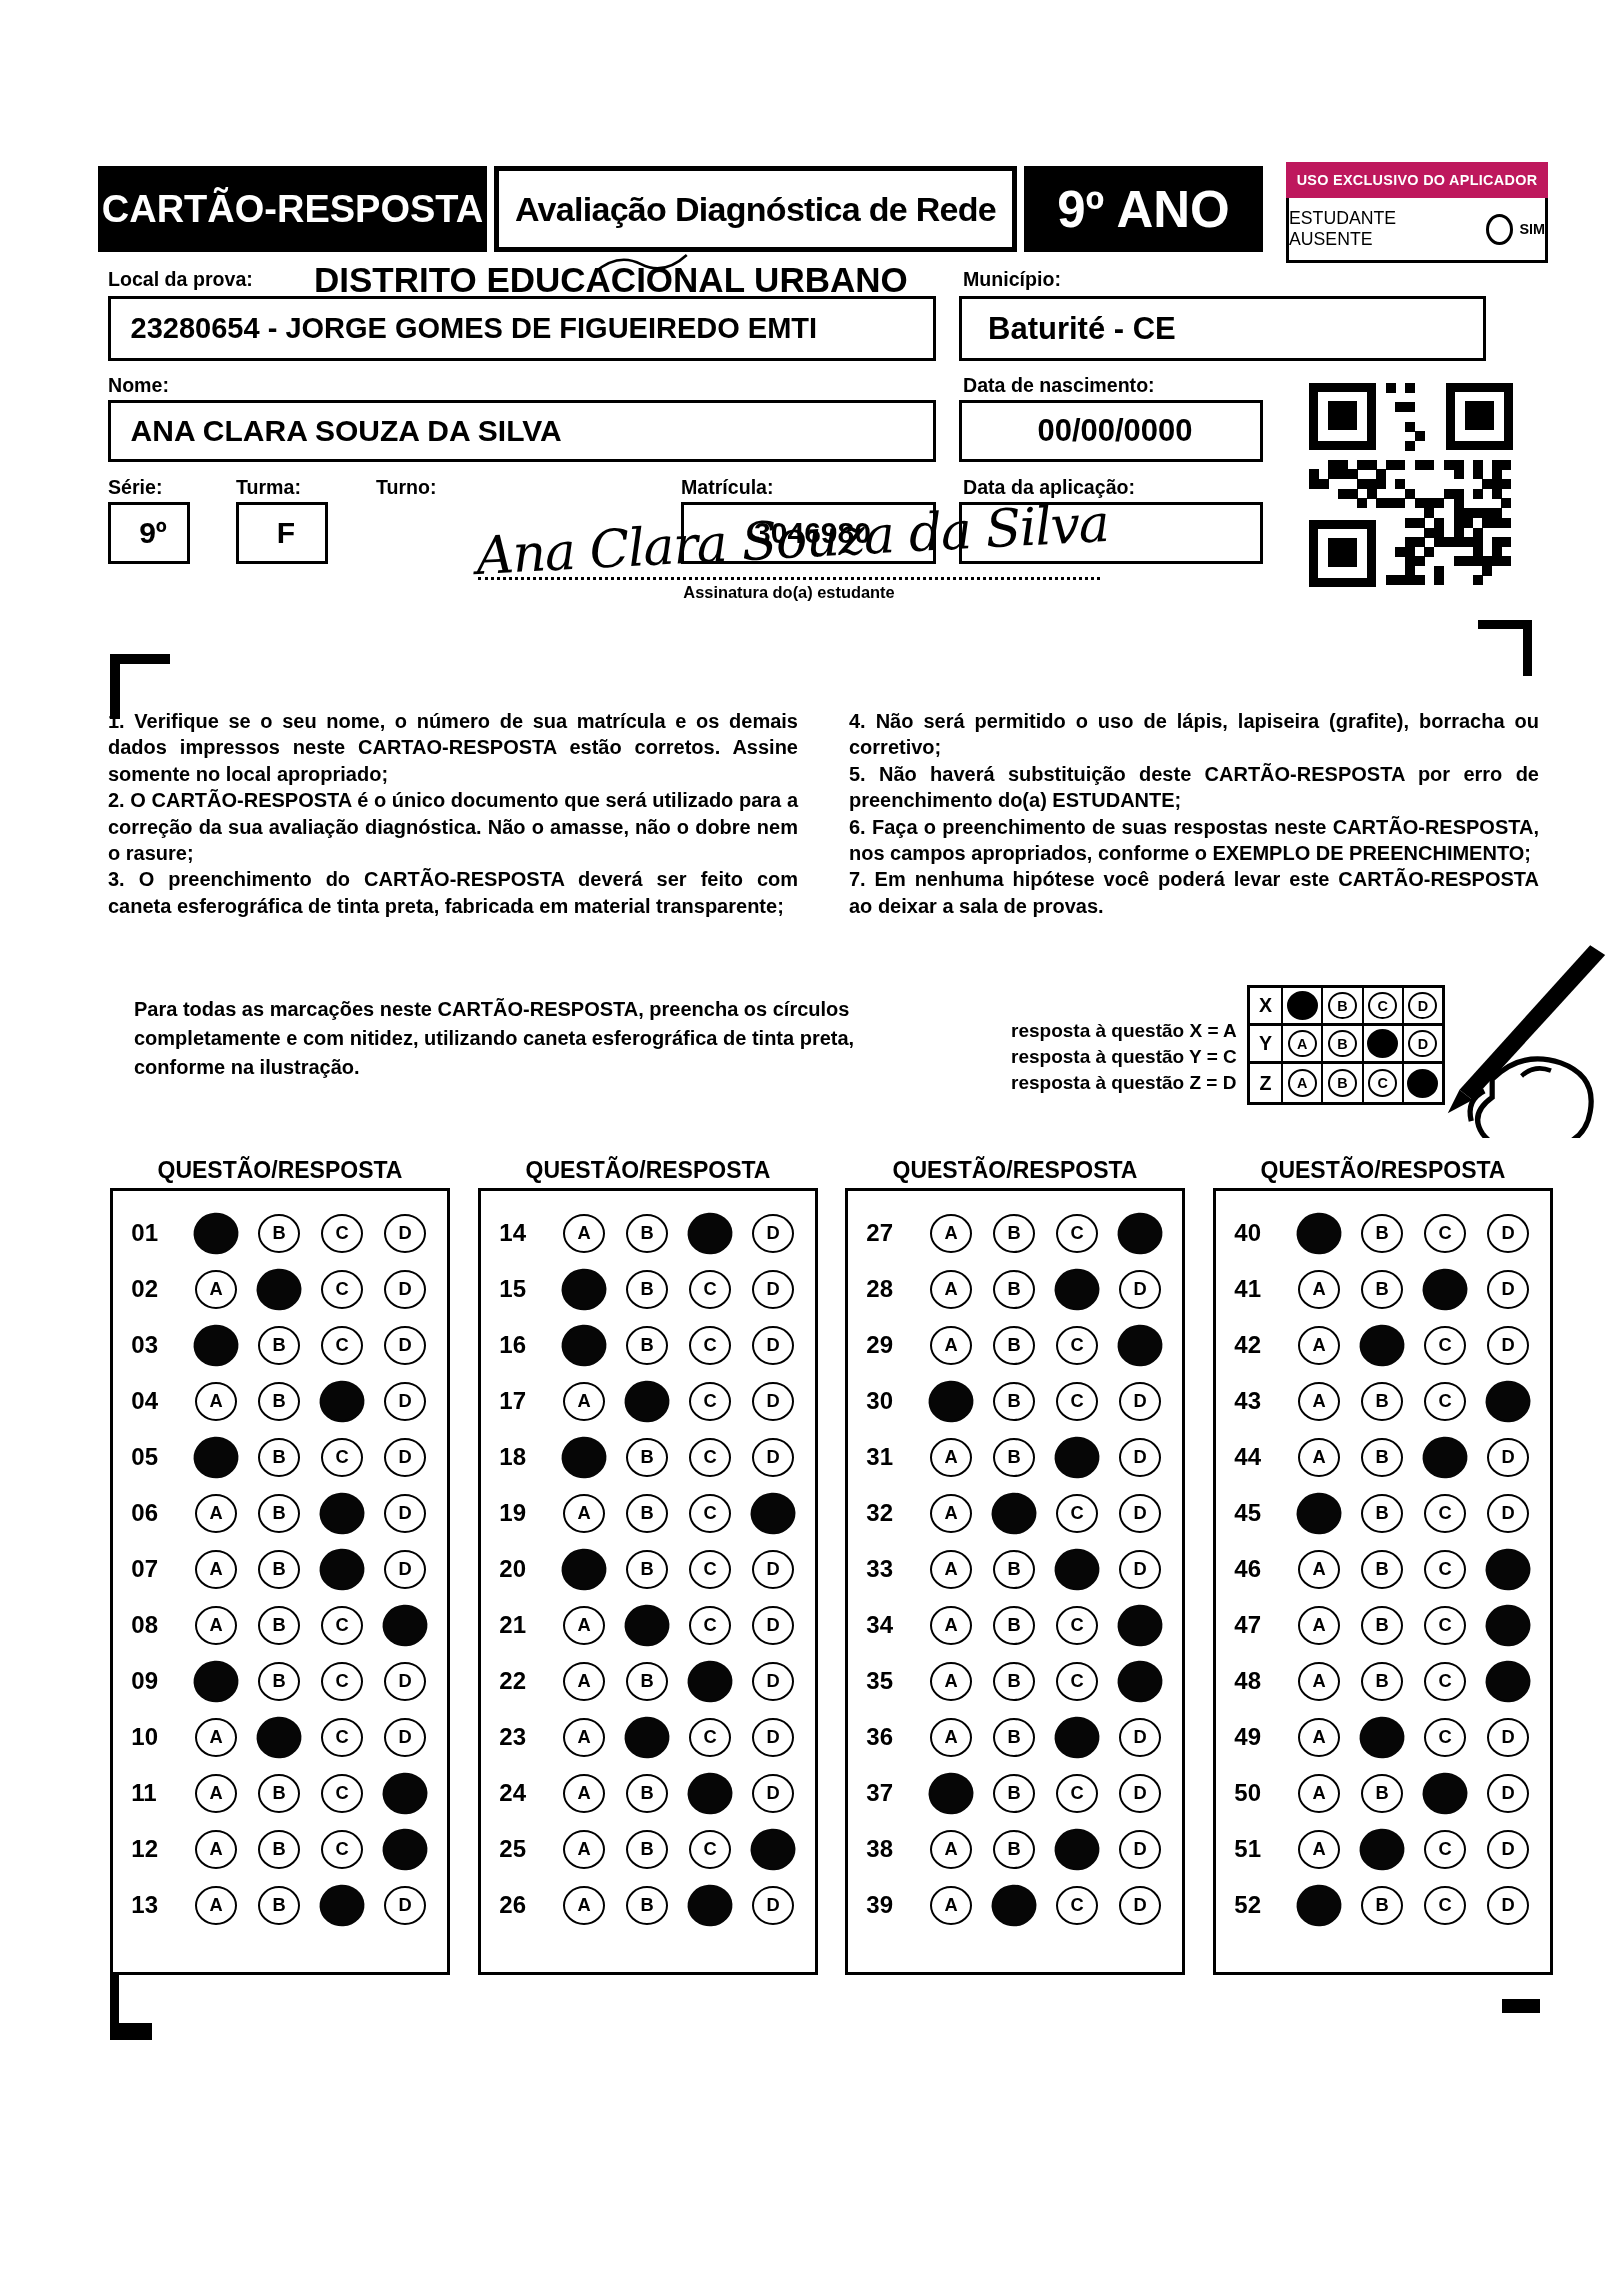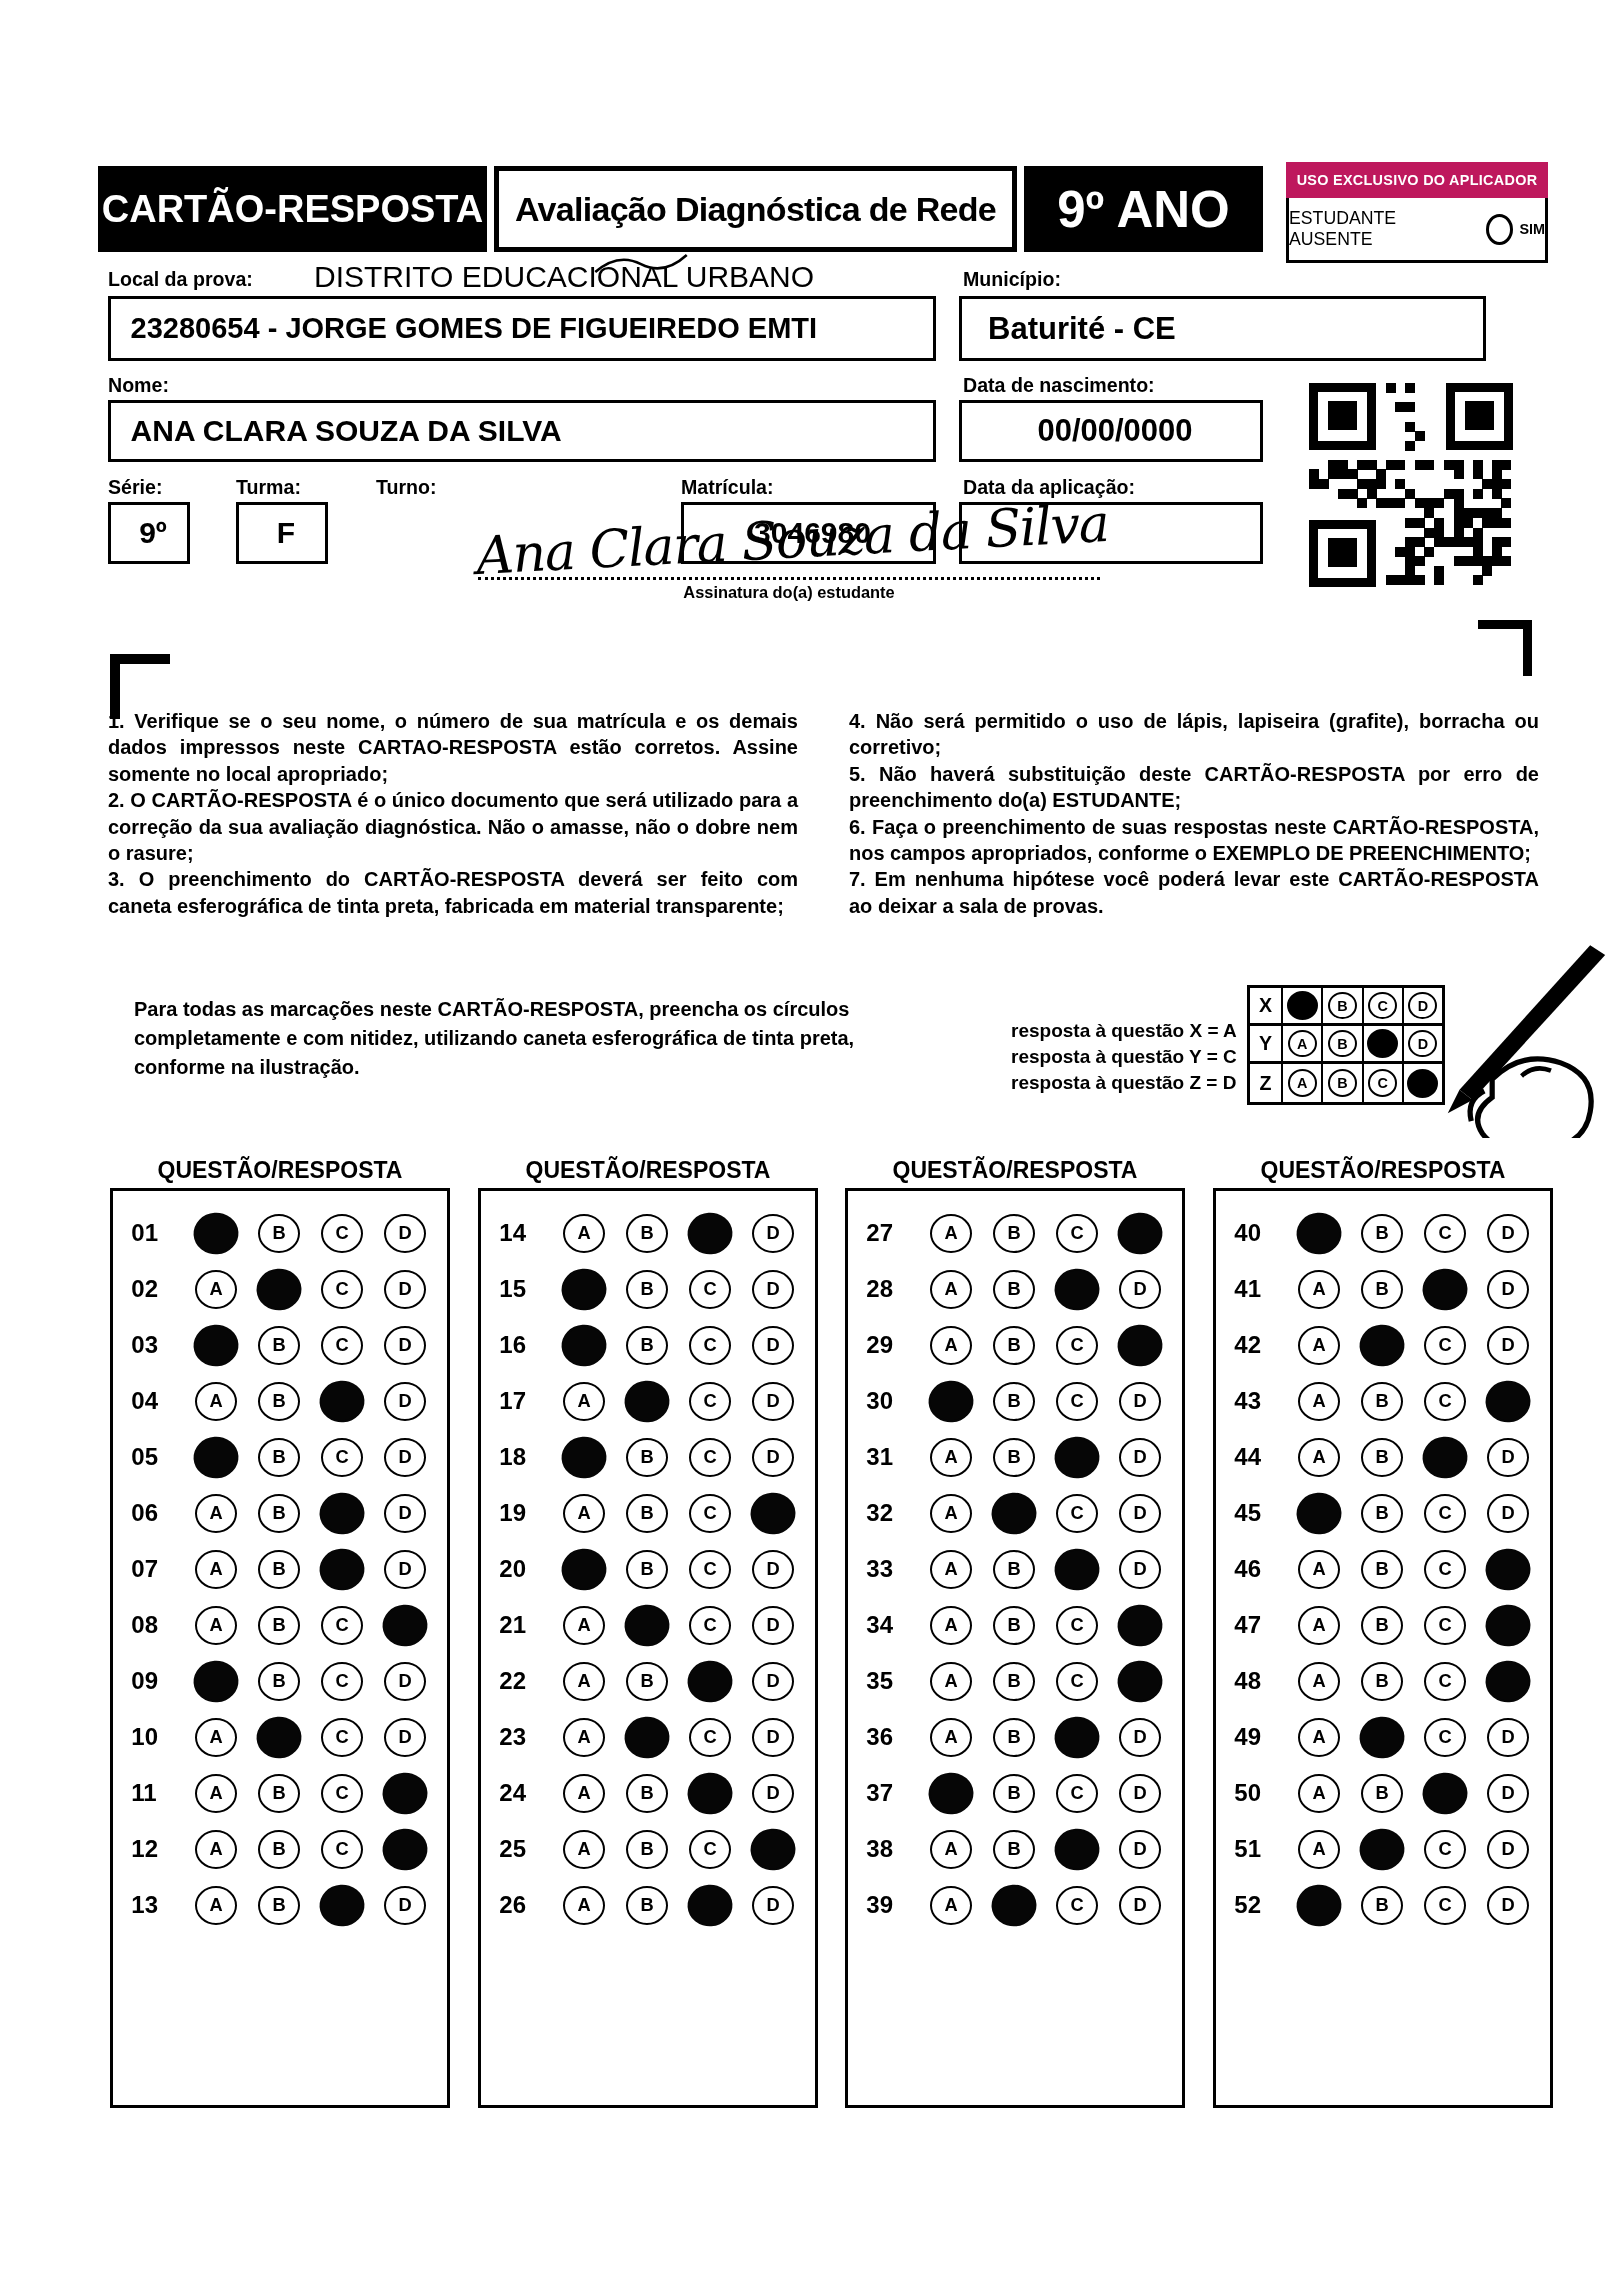--- a/index.html
+++ b/index.html
@@ -18,21 +18,21 @@
   .aplicador .ap-title{background:#be185d;color:#fff;height:36px;display:flex;align-items:center;justify-content:center;
             font-size:14.4px;font-weight:bold;letter-spacing:0.3px}
   .aplicador .ap-body{border:3.3px solid #000;border-top:none;height:65px;display:flex;align-items:center;justify-content:center;gap:6.5px;background:#fff}
   .ap-absent{font-size:17.7px;font-weight:normal}
   .ap-circle{width:27.5px;height:31px;border:3.3px solid #000;border-radius:50%;display:inline-block}
   .ap-sim{font-size:14.4px;font-weight:bold}
   .squiggle{position:absolute;left:592px;top:247px}
 
   
   .flabel{position:absolute;font-size:19.6px;font-weight:bold}
-  .bigval{position:absolute;font-size:30px;font-weight:normal}
+  .bigval{position:absolute;font-size:35px;font-weight:bold}
   .fbox{position:absolute;border:3.9px solid #000;background:#fff;display:flex;align-items:center;
         font-size:30px;font-weight:bold;padding-left:19.6px}
   .fbox.center{justify-content:center;padding-left:8px}
 
   .qr{position:absolute;left:1309px;top:383px;width:204px;height:204px;background:#fff}
   .qr b{position:absolute;width:9.8px;height:9.8px;background:#000;display:block}
   .qf{position:absolute;width:67px;height:67px;border:9.8px solid #000}
   .qf::after{content:'';position:absolute;left:9.8px;top:9.2px;width:29px;height:29px;background:#000}
   .qf.tl{left:0;top:0}.qf.tr{right:0;top:0}.qf.bl{left:0;bottom:0}
 
@@ -67,21 +67,21 @@
   .ex-label{width:33px;display:flex;align-items:center;justify-content:center;font-size:19.6px;font-weight:bold;border-right:2px solid #000}
   .ex-cell{flex:1;display:flex;align-items:center;justify-content:center;border-right:2px solid #000}
   .ex-cell:last-child{border-right:none}
   .ex-circle{width:29px;height:27.5px;border:2px solid #000;border-radius:50%;display:flex;align-items:center;justify-content:center;
              font-size:14.4px;font-weight:bold}
   .ex-circle.filled{width:31px;height:29px;background:#000;border-color:#000;color:transparent}
   .hand-svg{position:absolute;left:1394px;top:942px;pointer-events:none}
 
   
   .qhead{position:absolute;top:1157px;width:340px;text-align:center;font-size:23px;font-weight:bold}
-  .qbox{position:absolute;top:1188px;width:340px;height:920px;border:3.9px solid #000;background:#fff;padding-top:14.4px}
+  .qbox{position:absolute;top:1188px;width:340px;height:787px;border:3.9px solid #000;background:#fff;padding-top:14.4px}
   .qh1,.qb1{left:110px}.qh2,.qb2{left:478px}.qh3,.qb3{left:845px}.qh4,.qb4{left:1213px}
   .qrow{height:56px;display:flex;align-items:center;padding-left:18.3px}
   .qnum{width:65px;font-size:24px;font-weight:bold}
   .bubble{width:42px;height:39px;border:2.6px solid #000;border-radius:50%;margin-right:21px;flex:none;
           display:flex;align-items:center;justify-content:center;font-size:18.3px;font-weight:bold}
   .bubble.filled{background:#060606;border-color:#060606;color:transparent;transform:rotate(-4deg) scale(1.07)}
 </style>
 </head>
 <body>
 

